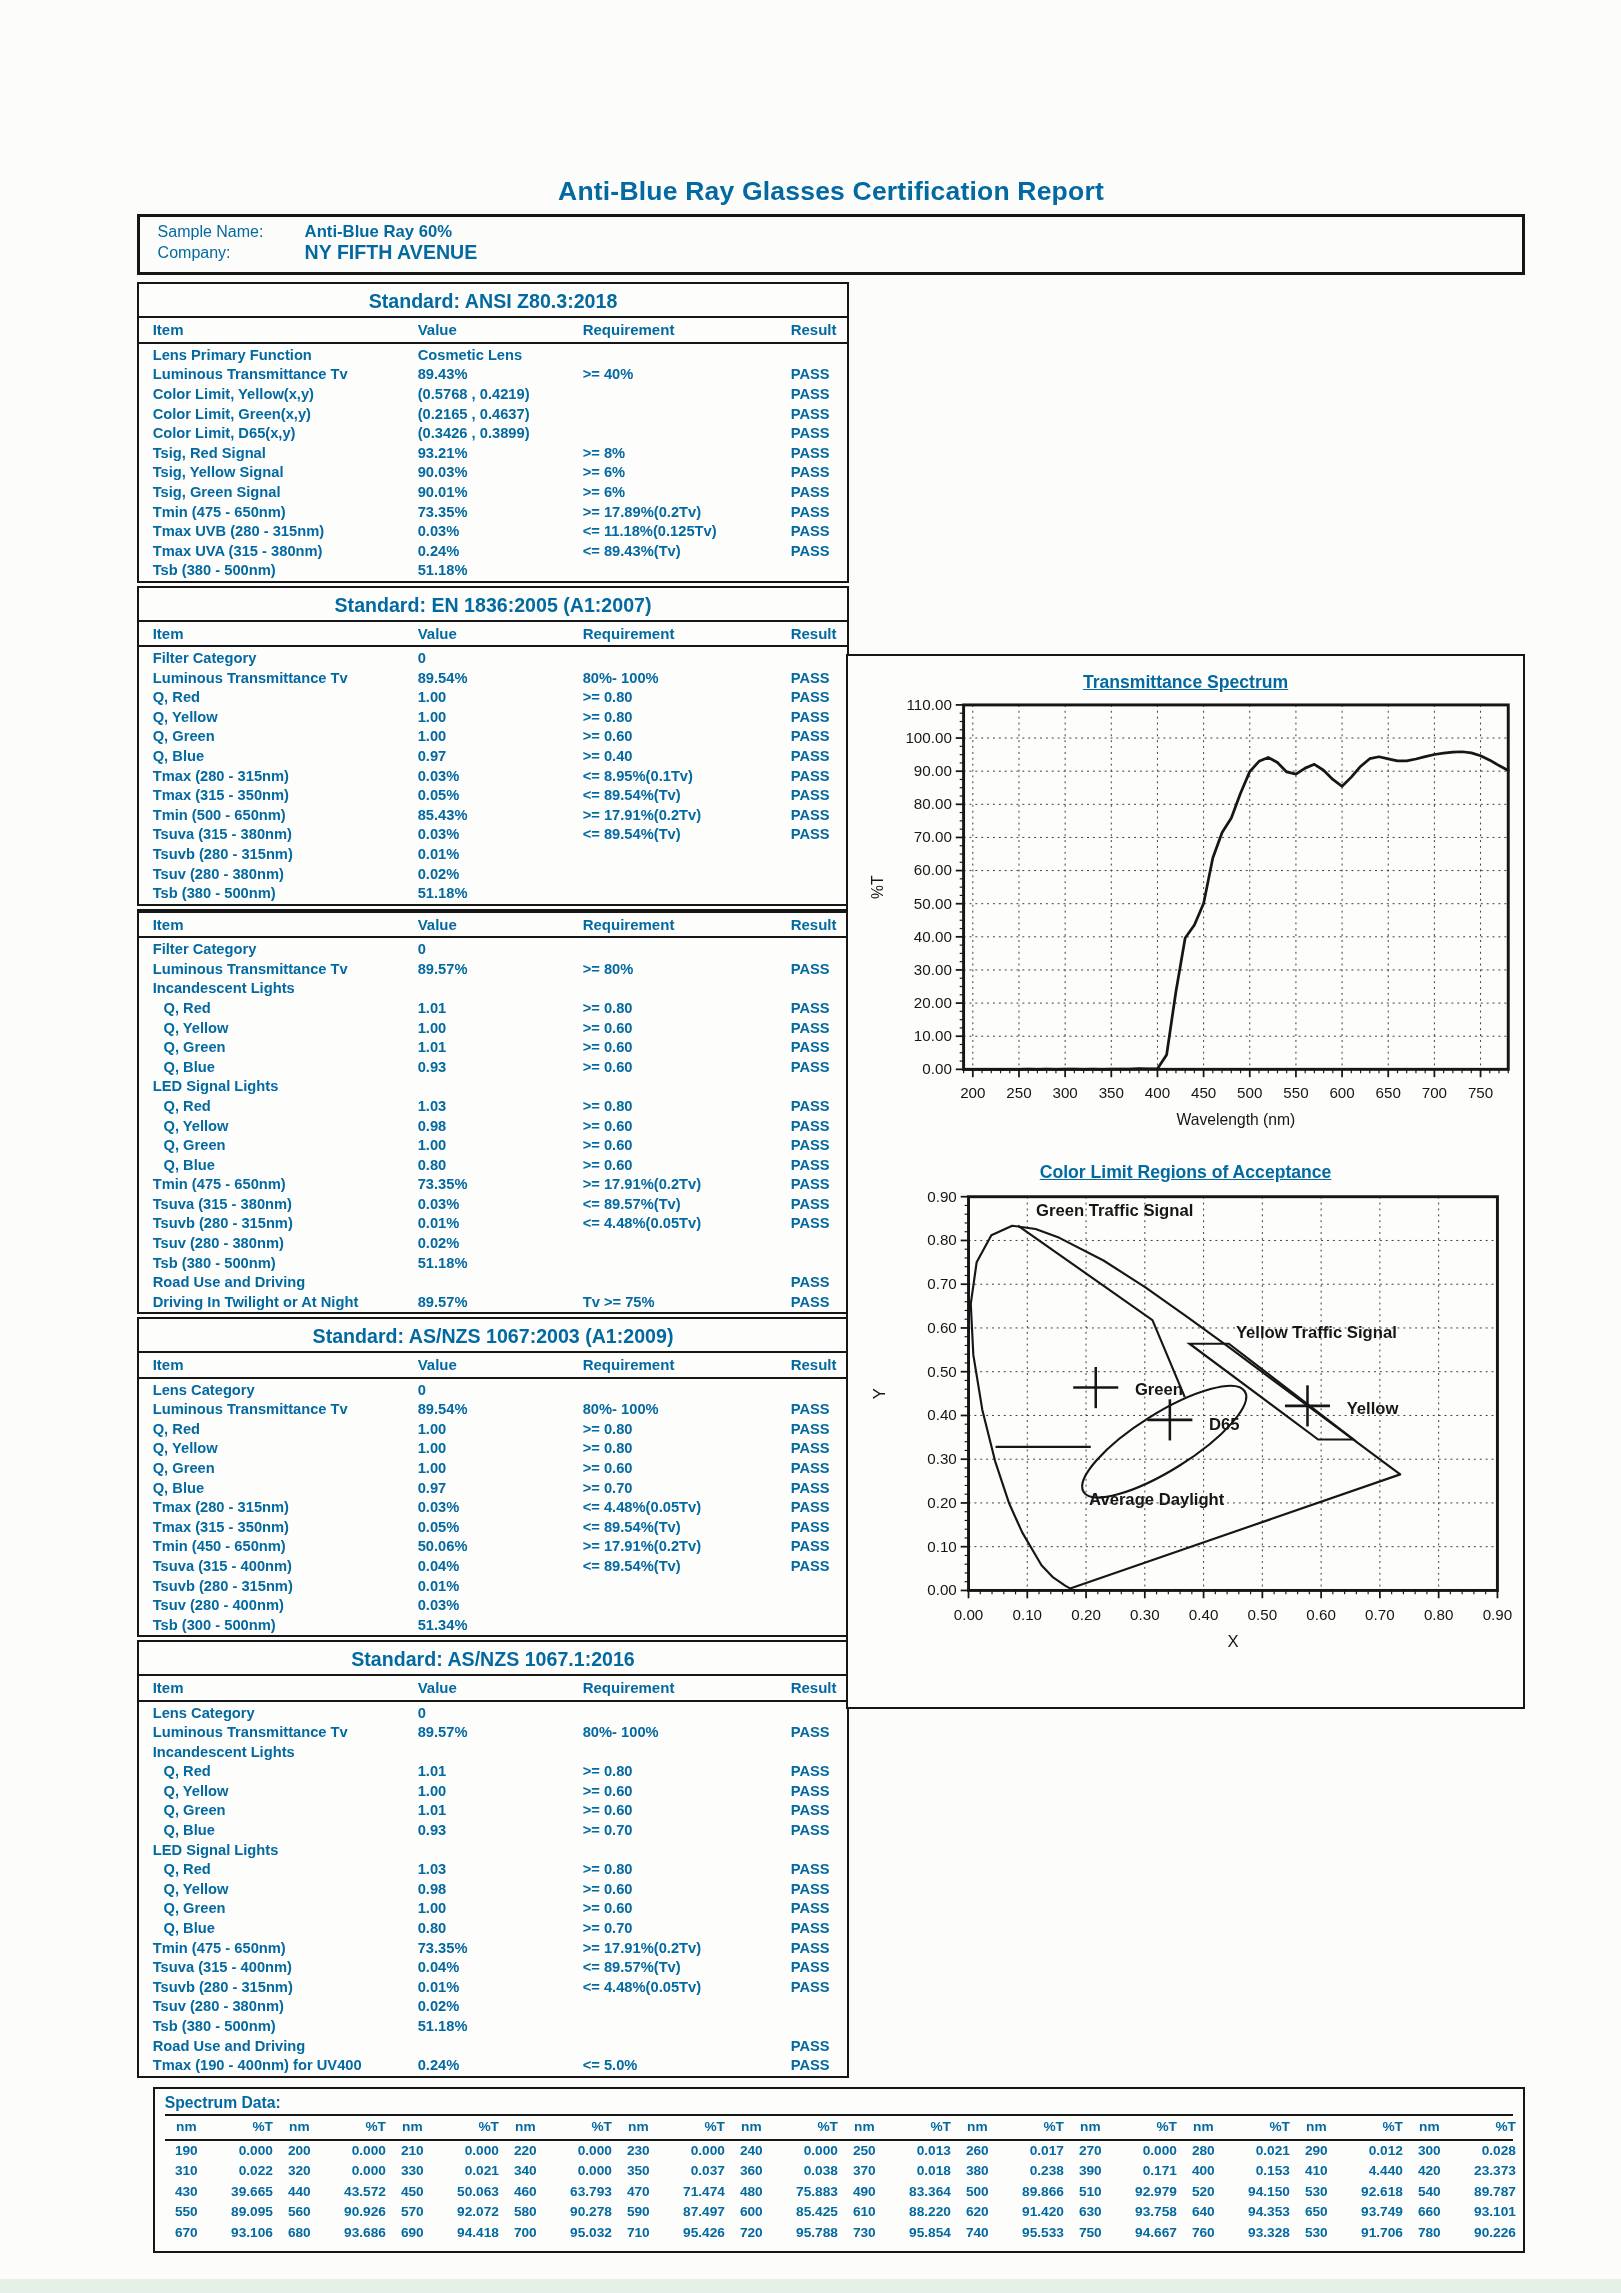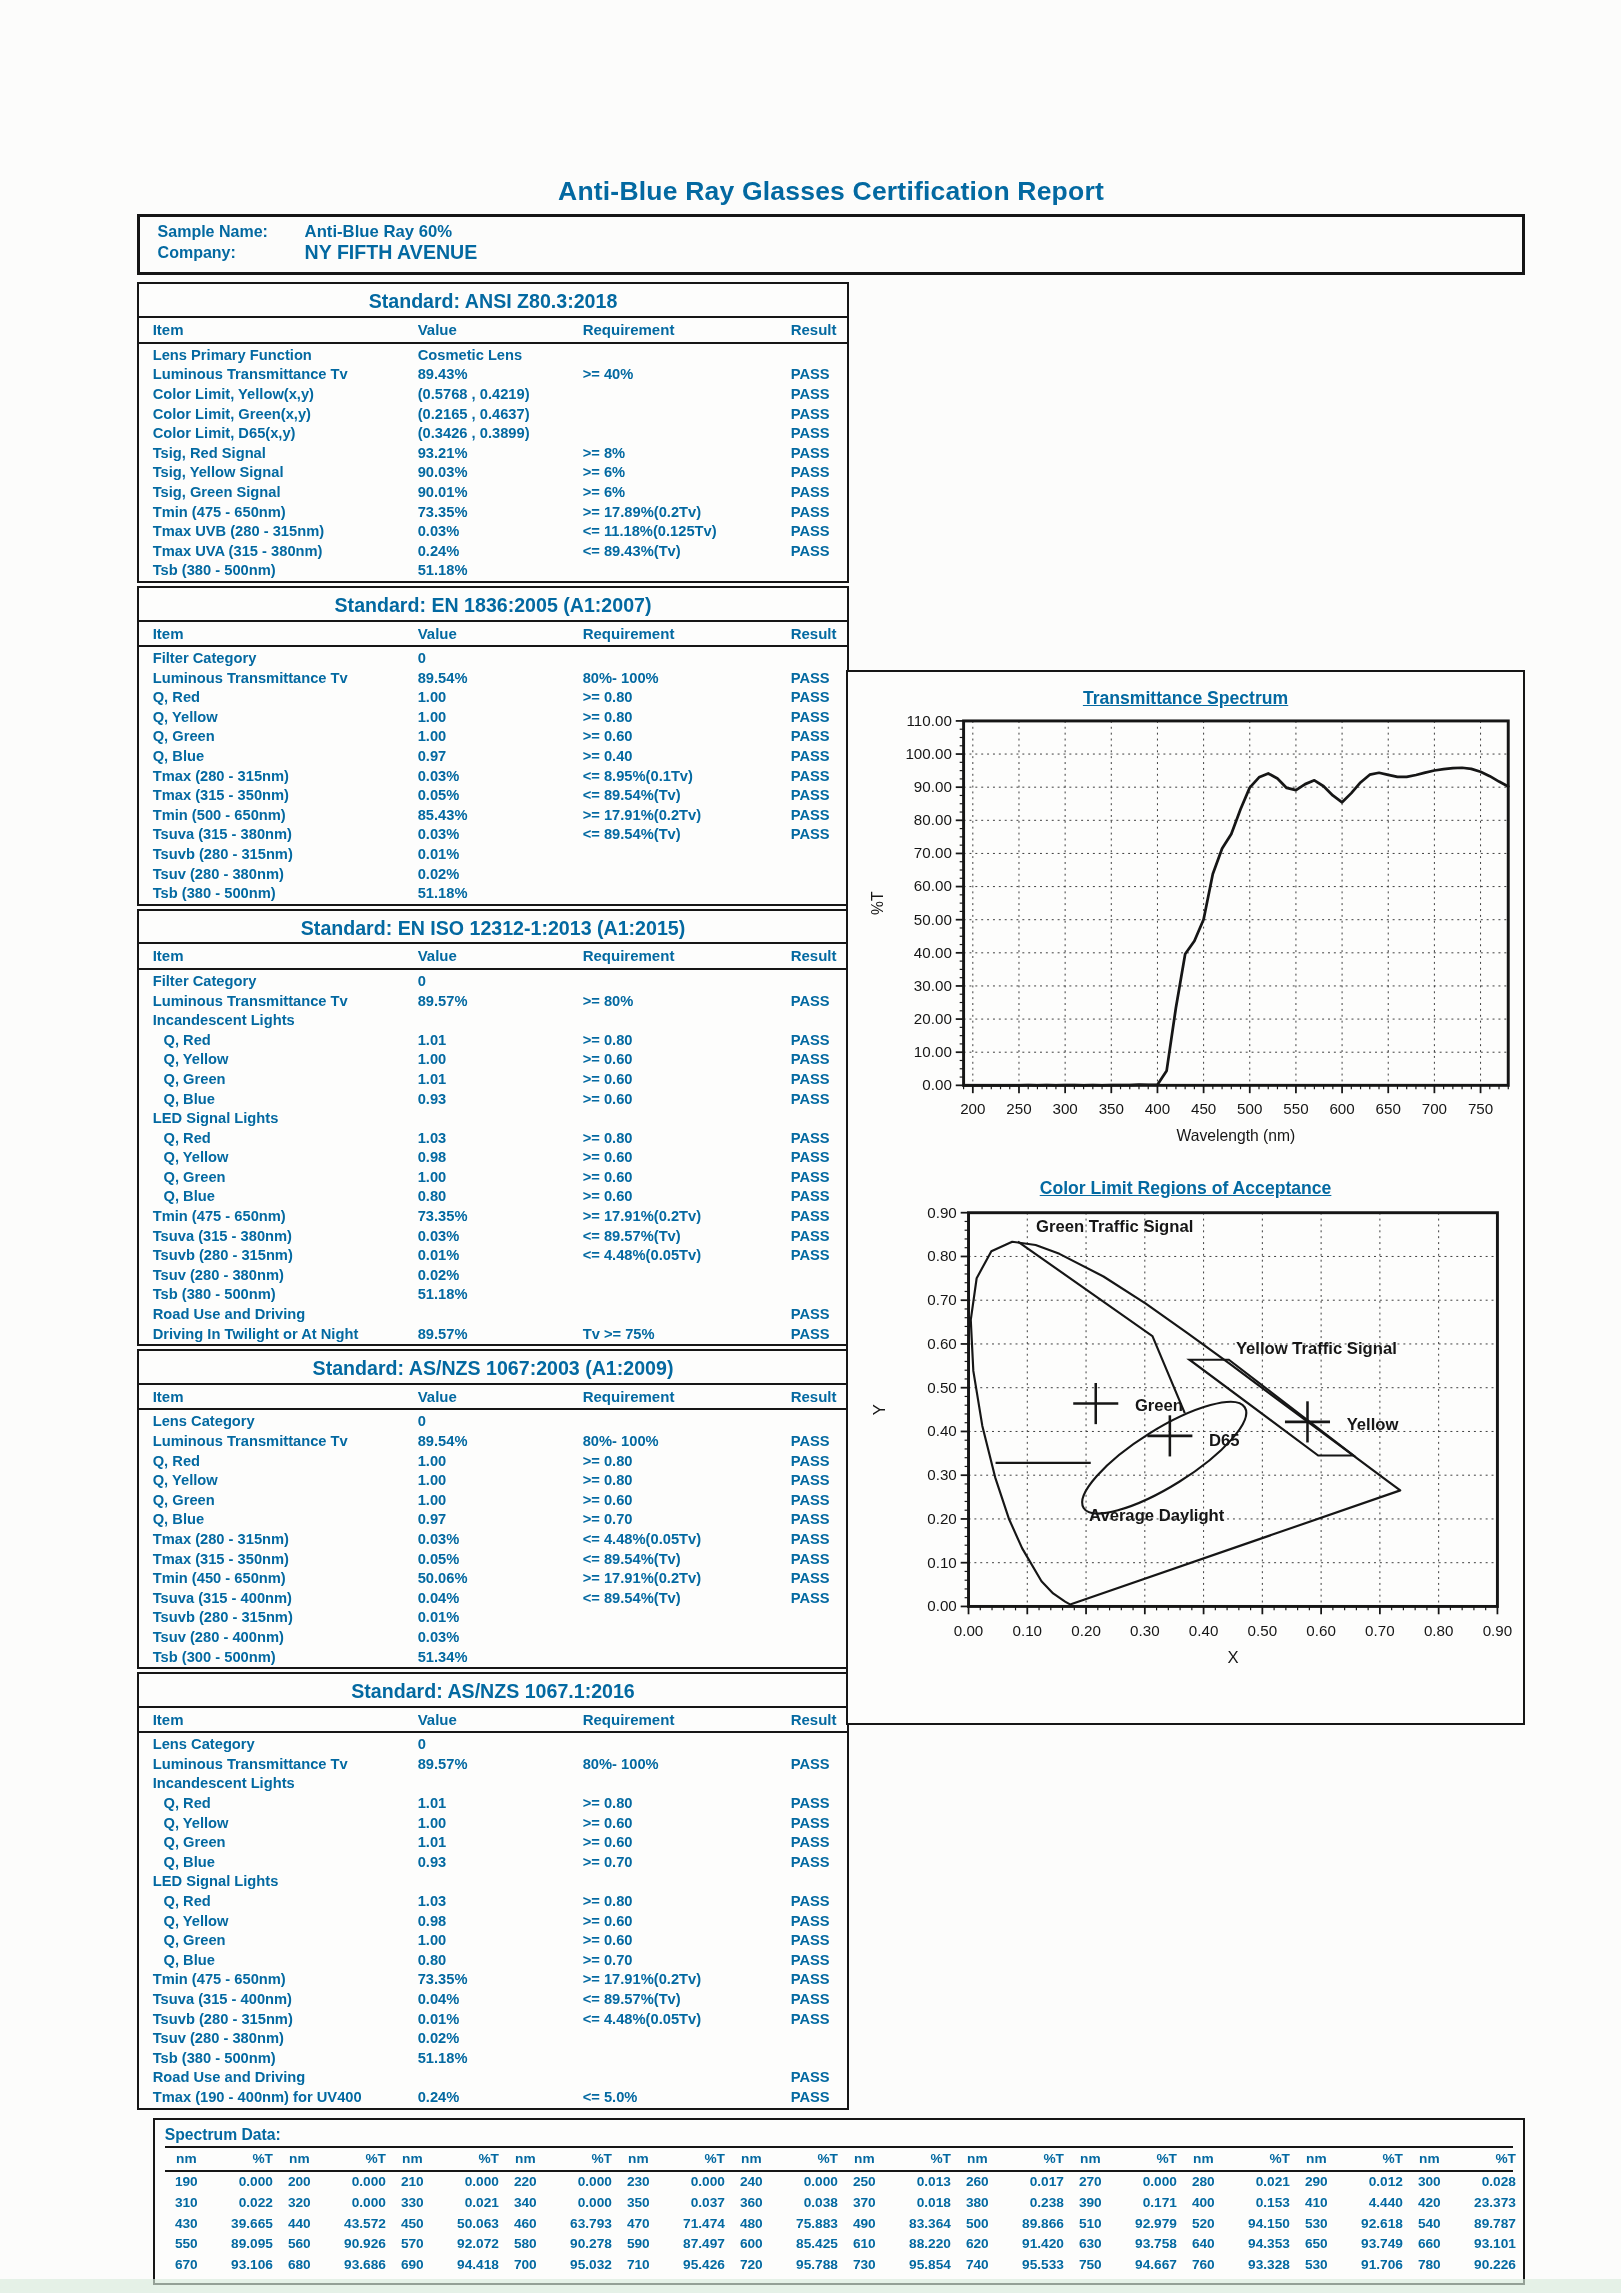--- a/index.html
+++ b/index.html
@@ -2,21 +2,21 @@
 <html><head>
 <meta charset="utf-8">
 <style>
   html,body{margin:0;padding:0;background:#e8e8e8;}
   .page{position:relative;width:1621px;height:2294px;background:#fcfcfb;
         font-family:"Liberation Sans","DejaVu Sans",sans-serif;color:#0369a1;overflow:hidden;}
   .content{position:absolute;left:137px;top:0;width:1388px;}
   .report-title{margin-top:176px;text-align:center;font-size:26.5px;font-weight:bold;letter-spacing:0.2px;}
   .sample-box{margin-top:6.9px;border:3.9px solid #161616;padding:3.9px 9.8px 5.9px 17.6px;height:45px;}
   .sample-row{display:flex;line-height:21.6px;}
-  .sample-label{width:147px;font-size:16px;font-weight:bold;}
+  .sample-label{width:147px;font-size:16px;font-weight:normal;}
   .sample-value{font-size:16.7px;font-weight:bold;}
   .sample-value.company-value{font-size:19.6px;font-weight:600;}
   .main-area{display:flex;margin-top:7.8px;align-items:center;}
   .left-col{width:712px;flex:none;display:flex;flex-direction:column;}
   .std-section{border:2.9px solid #161616;margin-bottom:2.9px;background:#fdfdfc;}
   .std-title{text-align:center;font-size:19.6px;font-weight:bold;padding:5.9px 0 2.9px;}
   .t-row{display:grid;grid-template-columns:265px 165px 208px 1fr;
          padding:0 25.5px 0 13.7px;line-height:19.6px;font-size:14.7px;font-weight:bold;}
   .t-head{border-top:2px solid #161616;border-bottom:2px solid #161616;
           line-height:23.5px;font-size:15px;margin:0 0 2px 0;}
@@ -218,21 +218,20 @@
               <span class="res"></span>
             </div>
             <div class="t-row">
               <span>Tsb (380 - 500nm)</span>
               <span>51.18%</span>
               <span></span>
               <span class="res"></span>
             </div>
           </div>
           <div class="std-section">
-            <div class="std-title">Standard: EN ISO 12312-1:2013 (A1:2015)</div>
             <div class="t-row t-head">
               <span>Item</span>
               <span>Value</span>
               <span>Requirement</span>
               <span class="res">Result</span>
             </div>
             <div class="t-row">
               <span>Filter Category</span>
               <span>0</span>
               <span></span>

